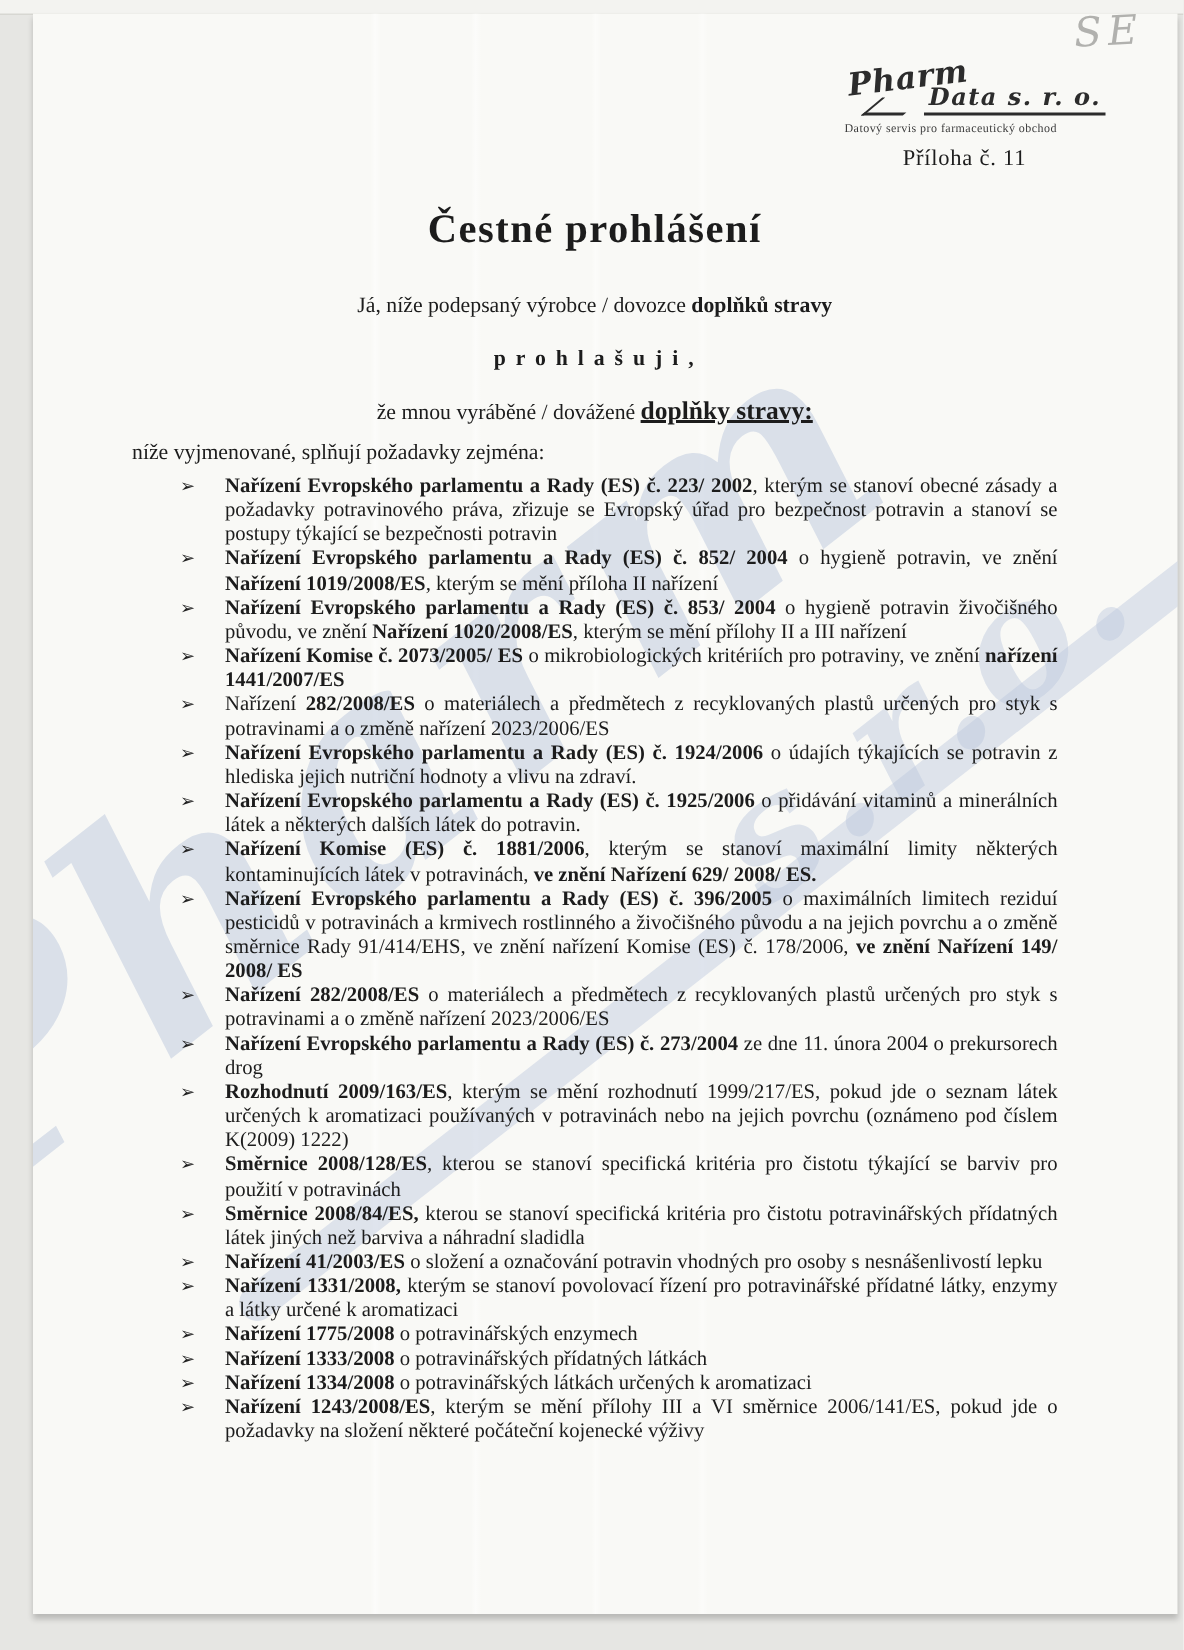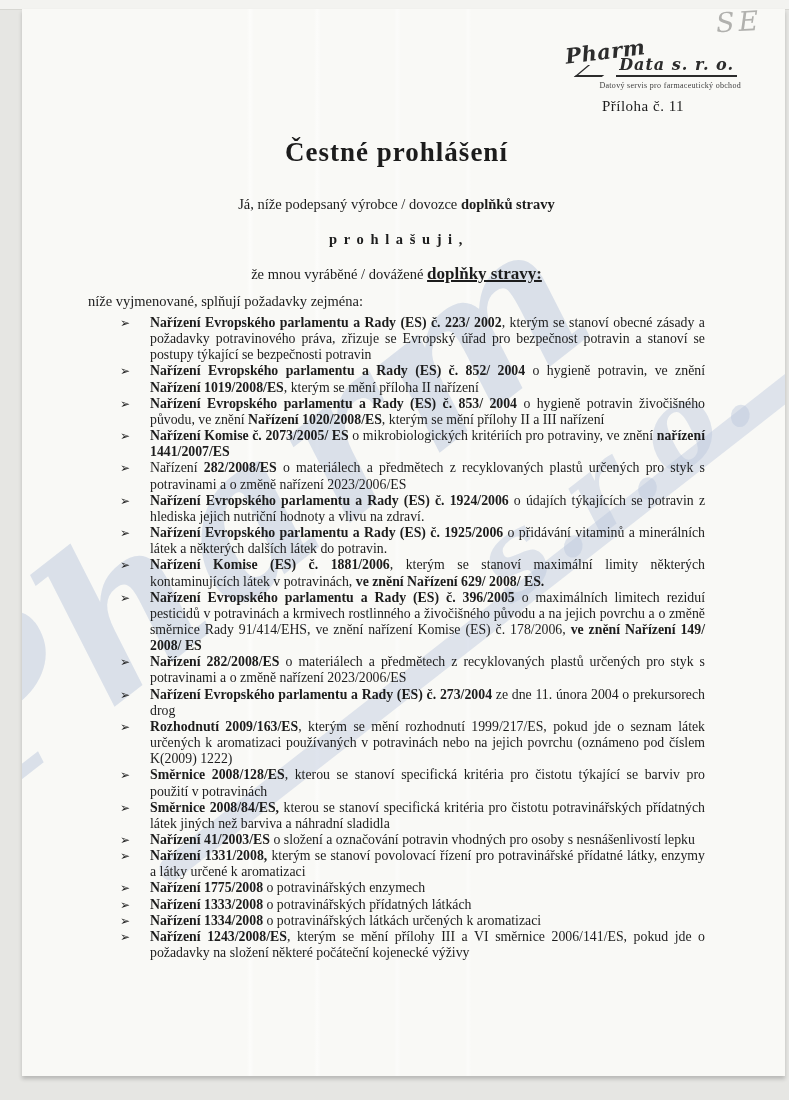--- a/index.html
+++ b/index.html
@@ -65,21 +65,21 @@
     font-style:italic;font-weight:bold;font-size:16px;letter-spacing:1px;
     border-bottom:2.5px solid #2c2c2c;padding:0 3px 1px 3px;
   }
   .logo-tail{
     position:absolute;left:18px;top:26px;width:26px;height:10px;
     border-bottom:2.5px solid #2c2c2c;border-left:2px solid #2c2c2c;
     transform:skewX(-50deg);
   }
   .logo-tagline{
     font-size:8px;letter-spacing:.3px;color:#3c3c3c;margin-top:4px;
-    white-space:nowrap;text-align:right;
+    white-space:nowrap;text-align:left;
   }
   .attachment{
     font-weight:normal;font-size:15px;text-align:center;margin-top:8px;
     letter-spacing:.5px;width:172px;
   }
   
   .content{position:absolute;left:66px;width:617px;top:0;z-index:1;}
   h1.doc-title{
     margin:126px 0 0 0;text-align:center;font-size:27px;line-height:34px;
     font-weight:bold;letter-spacing:1px;

